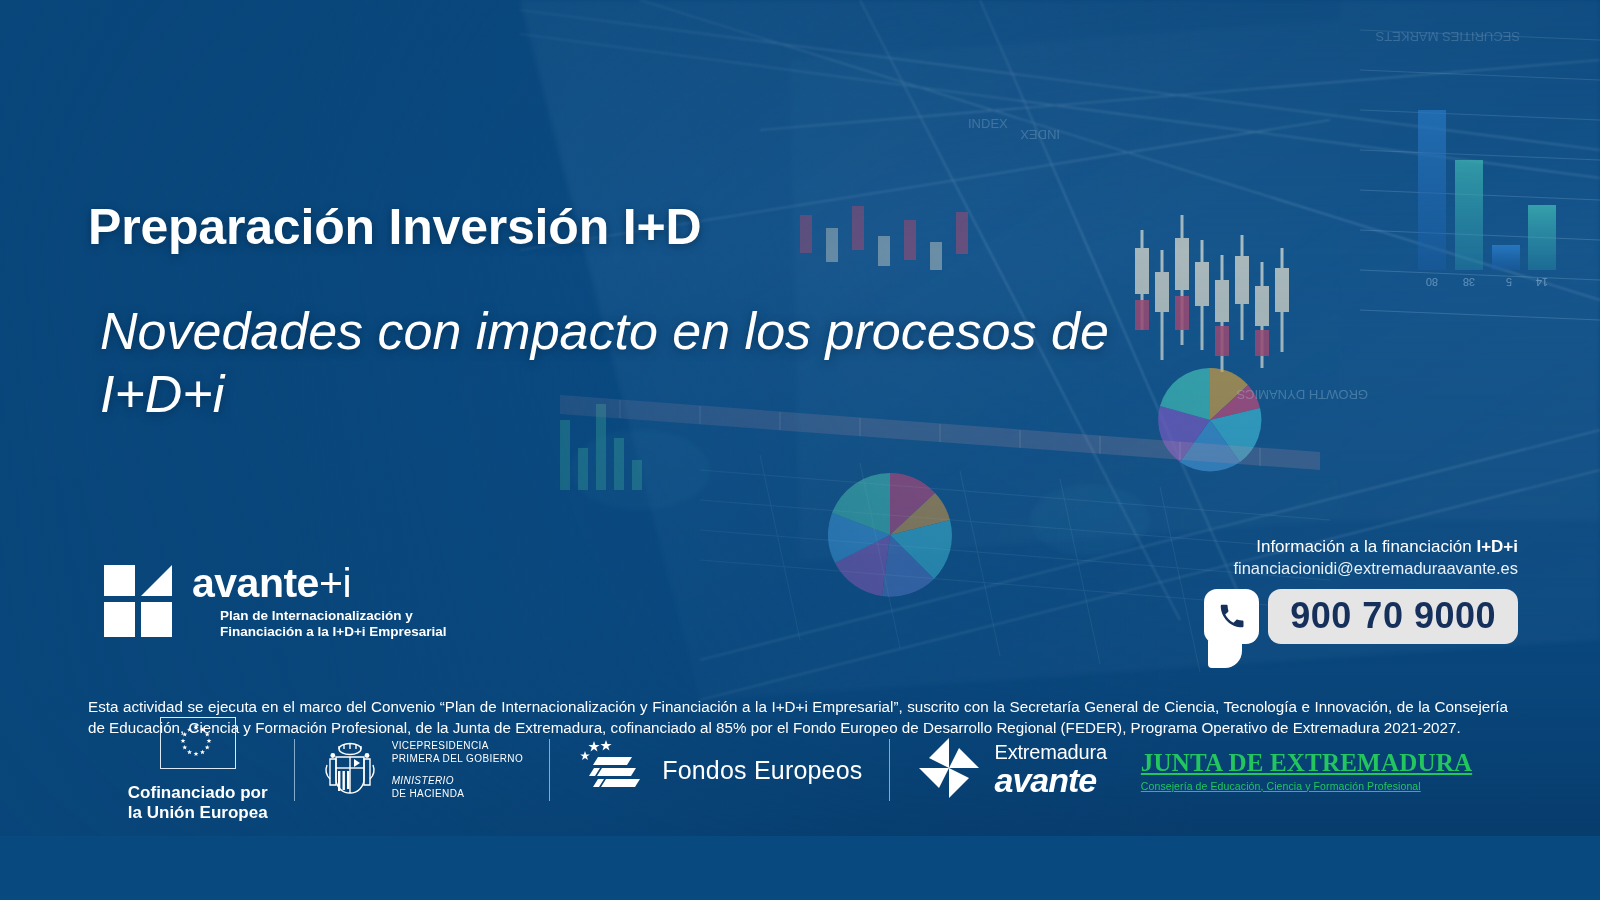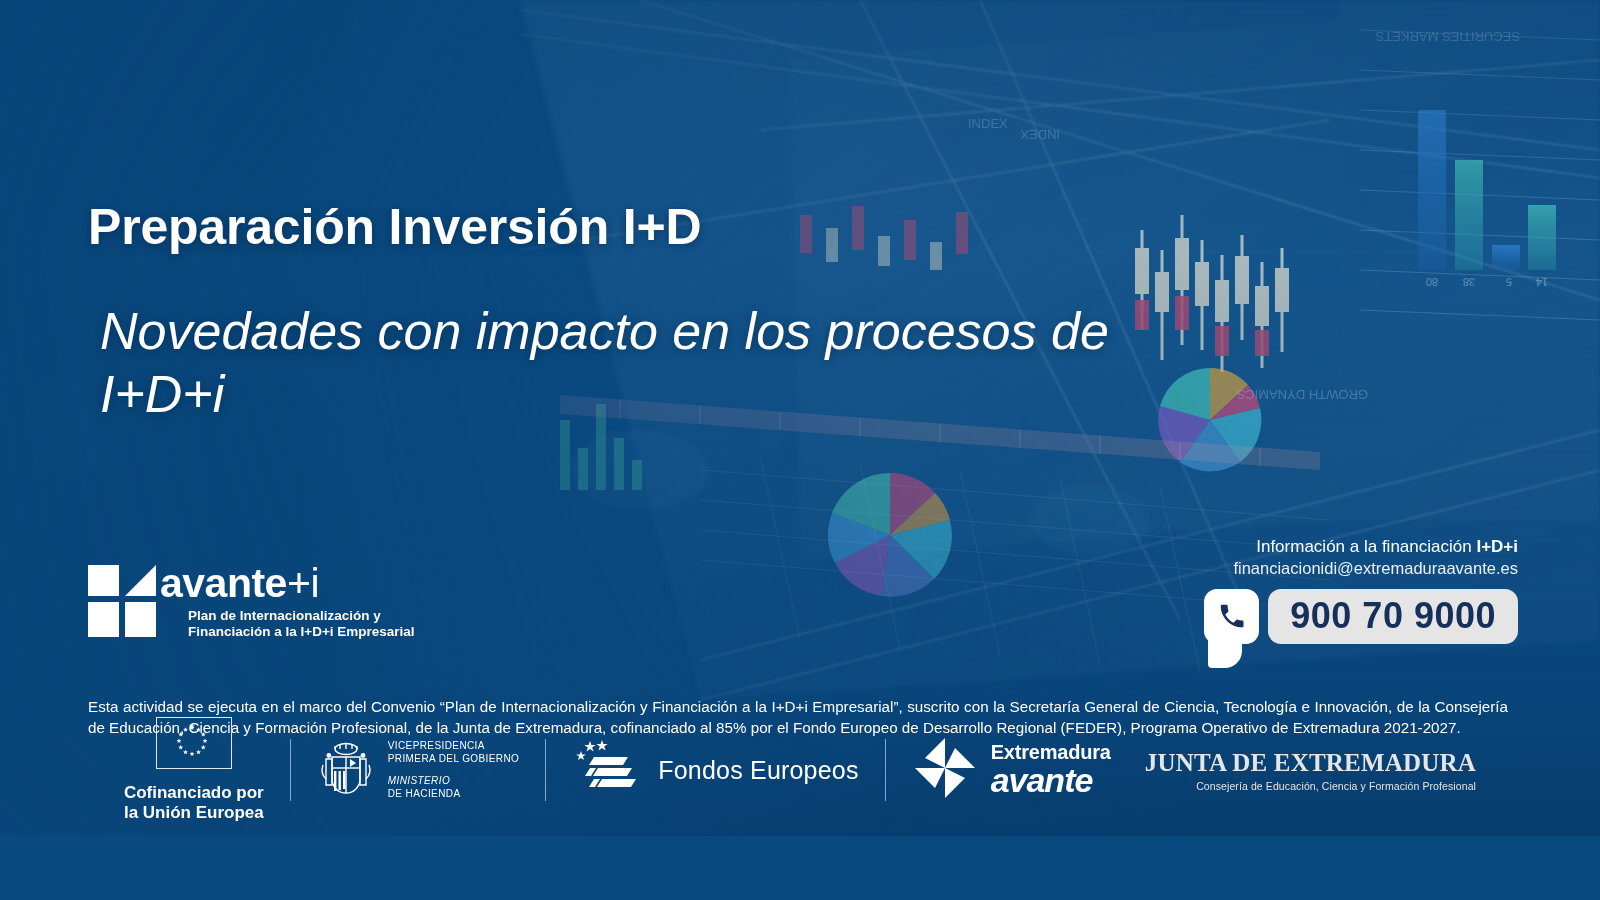--- a/index.html
+++ b/index.html
@@ -27,21 +27,21 @@
   
   .title{position:absolute;left:88px;top:198px;
     font-size:50px;font-weight:700;color:#ffffff;letter-spacing:-.2px;
     text-shadow:0 2px 9px rgba(4,34,62,.55);white-space:nowrap;
     font-stretch:condensed;}
   .subtitle{position:absolute;left:100px;top:300px;width:1010px;
     font-size:52px;font-style:italic;font-weight:400;color:#ffffff;
     line-height:1.22;text-shadow:0 2px 10px rgba(4,34,62,.55);}
 
   
-  .avante-block{position:absolute;left:88px;top:562px;display:flex;align-items:flex-start;}
+  .avante-block{position:absolute;left:104px;top:562px;display:flex;align-items:flex-start;gap:16px;}
   .pinwheel{width:72px;height:72px;position:relative;flex:0 0 auto;margin-top:3px;}
   .avante-text{padding-top:2px;}
   .avante-word{font-size:41px;font-weight:700;color:#fff;line-height:.95;letter-spacing:-.5px;}
   .avante-word .plus{font-weight:300;}
   .avante-word .i{font-weight:300;}
   .avante-sub{font-size:13.5px;font-weight:700;color:#fff;line-height:1.22;margin-top:5px;margin-left:28px;}
 
   
   .contact{position:absolute;right:82px;top:536px;text-align:right;width:430px;}
   .contact-head{font-size:17px;color:#fff;line-height:1.25;}
@@ -75,25 +75,25 @@
   .spain-txt .l1{font-size:10px;letter-spacing:.4px;}
   .spain-txt .l2{font-size:10px;letter-spacing:.4px;margin-top:10px;font-style:italic;}
 
   
   .fondos{display:flex;align-items:center;gap:14px;}
   .fondos-txt{font-size:25px;color:#fff;font-weight:400;letter-spacing:.2px;}
 
   
   .exav{display:flex;align-items:center;gap:13px;}
   .exav-txt{color:#fff;line-height:.97;}
-  .exav-txt .l1{font-size:20px;font-weight:700;letter-spacing:-.2px;}
+  .exav-txt .l1{font-size:20px;font-weight:400;letter-spacing:-.2px;}
   .exav-txt .l2{font-size:34px;font-weight:700;font-style:italic;letter-spacing:-1px;margin-top:1px;}
 
   
-  .junta{text-align:right;color:#e5e5e5;}
+  .junta{text-align:left;color:#22c55e;text-decoration:underline;}
   .junta .l1{font-size:25px;font-weight:700;letter-spacing:.2px;font-family:"Liberation Serif",serif;}
   .junta .l2{font-size:10.5px;font-weight:400;margin-top:3px;letter-spacing:.1px;}
 </style>
 </head>
 <body>
 
 <div class="stage">
 
   <div class="bg-art">
     <svg width="1600" height="900" viewBox="0 0 1600 900">

